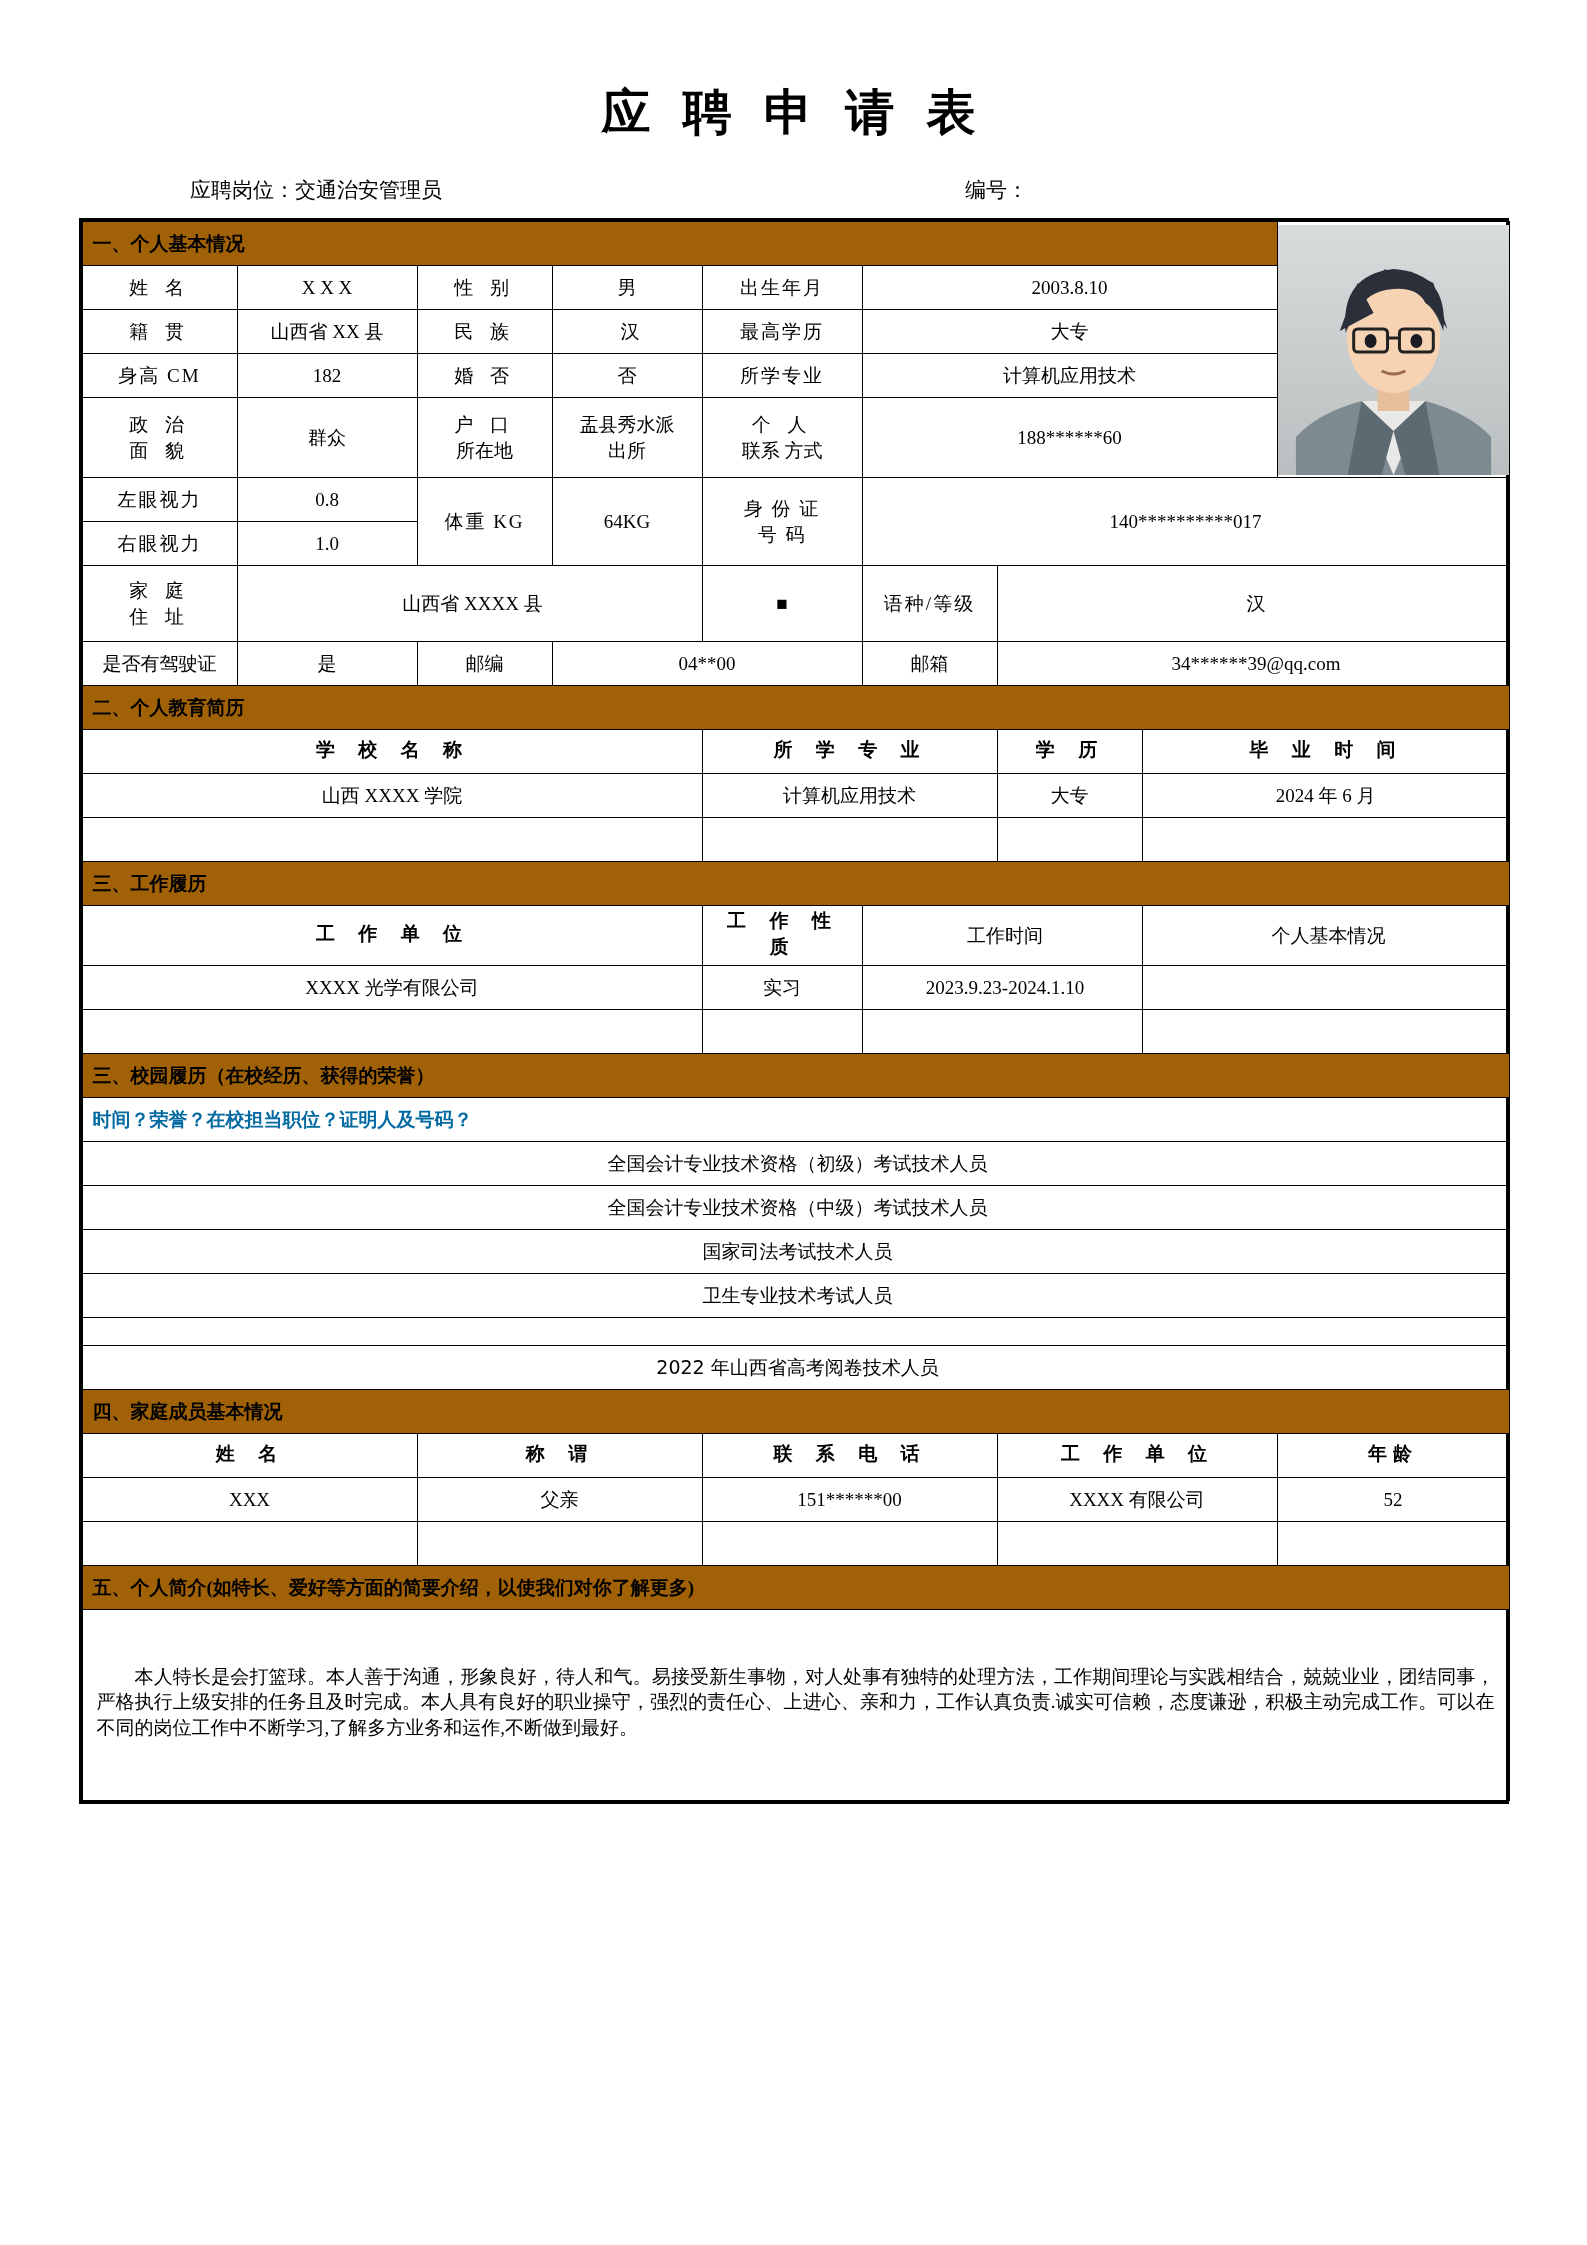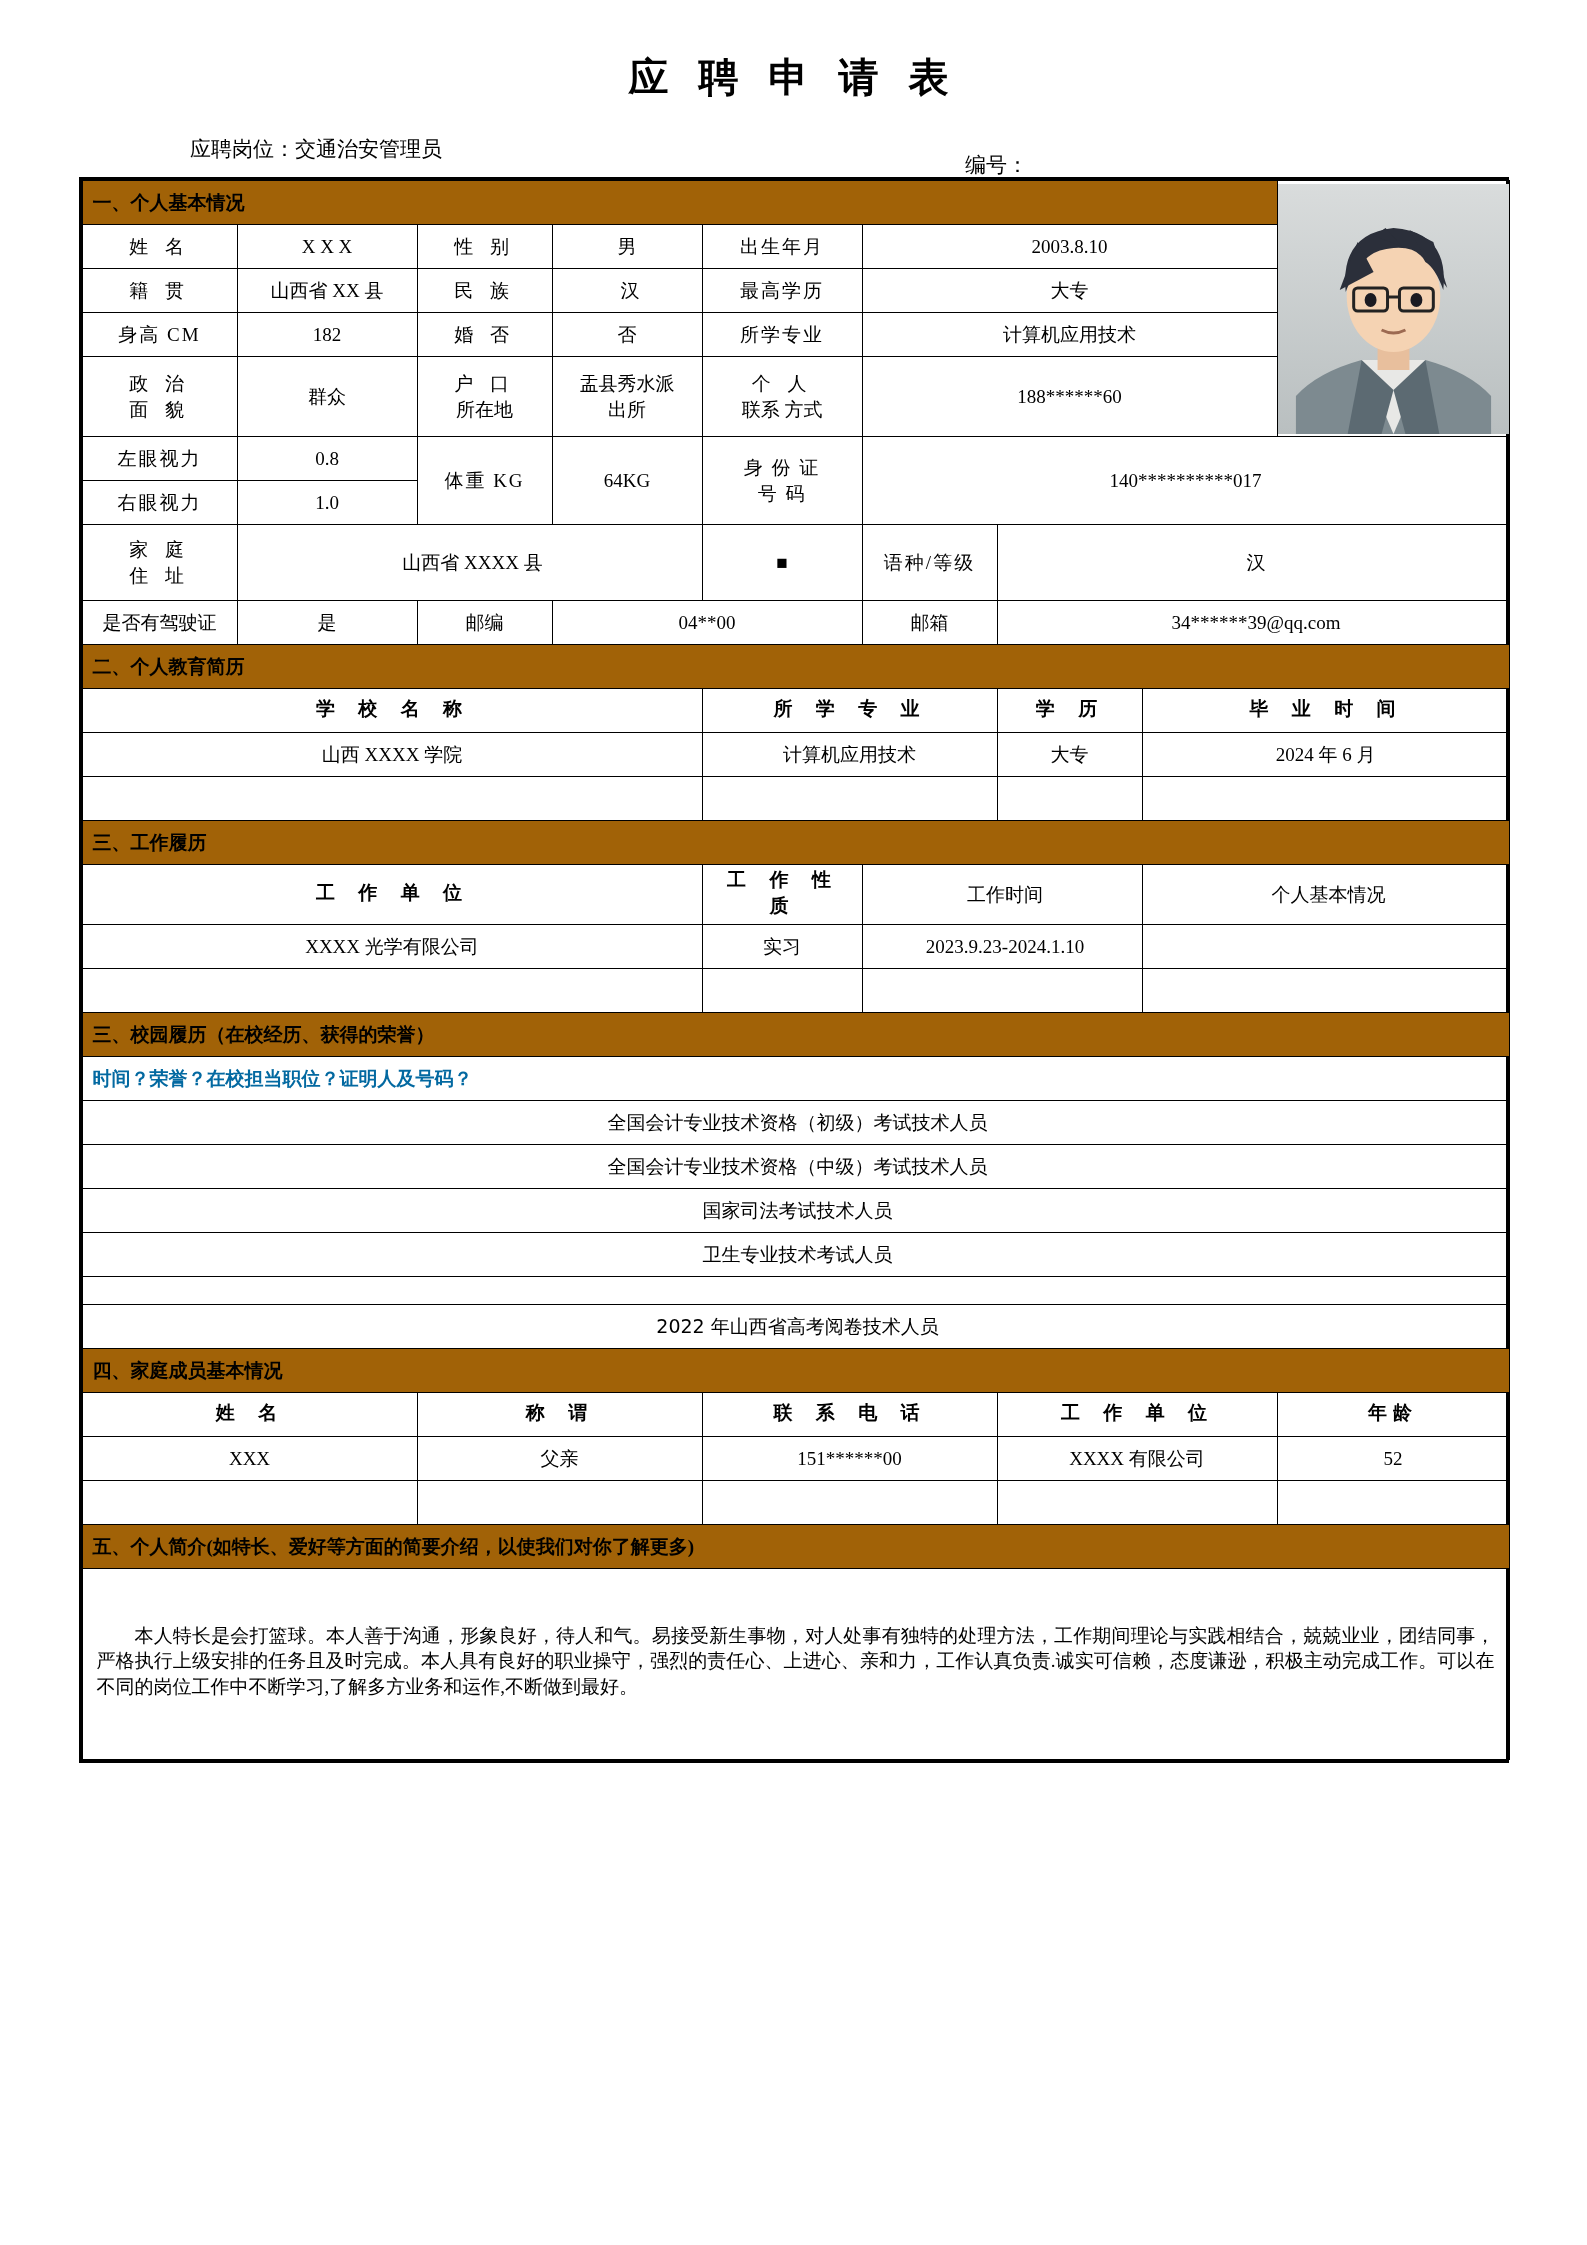--- a/index.html
+++ b/index.html
@@ -16,43 +16,43 @@
   }
   .page {
     width: 1587px;
     height: 2245px;
     position: relative;
     box-sizing: border-box;
     padding: 0;
   }
   .title {
     text-align: center;
-    font-size: 40px;
+    font-size: 49px;
     font-weight: bold;
     letter-spacing: 10px;
-    margin-top: 50px;
+    margin-top: 80px;
     font-family: "Liberation Serif", "DejaVu Serif", serif;
   }
   .subhead {
     margin: 30px 7px 12px 0;
     position: relative;
     height: 30px;
     font-size: 21px;
     padding-left: 19px;
   }
   .subhead .post {
     position: absolute;
     left: 190px;
     top: 0;
     white-space: nowrap;
   }
   .subhead .code {
     position: absolute;
     left: 965px;
-    top: 16px;
+    top: 0;
     white-space: nowrap;
   }
 
   table.form {
     border-collapse: collapse;
     width: 1430px;
     margin: 0 auto;
     table-layout: fixed;
   }
   table.form td {

